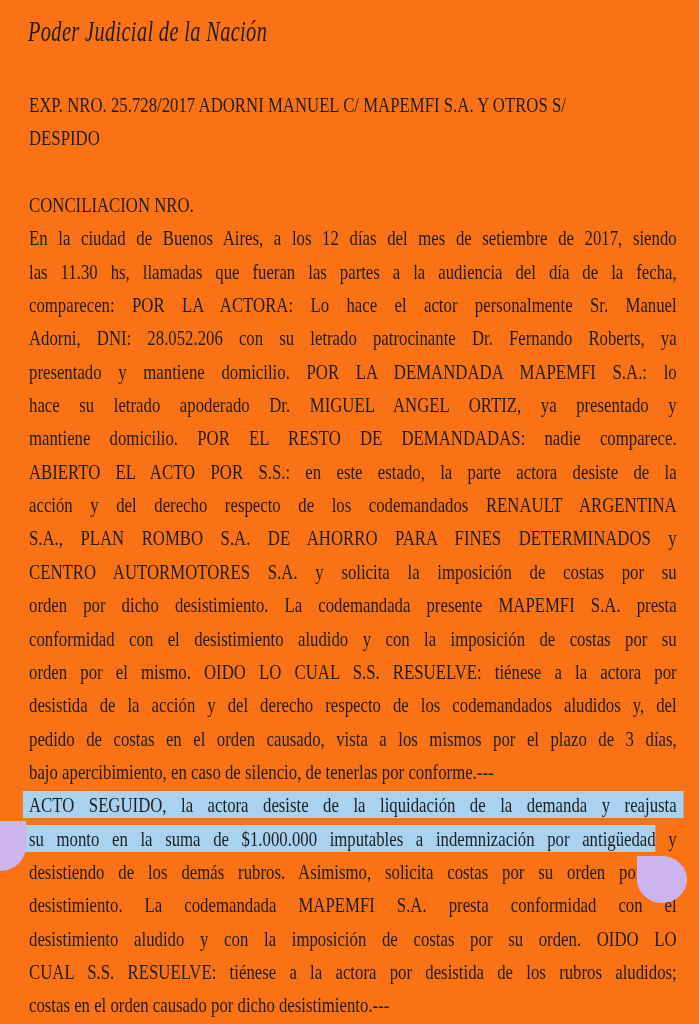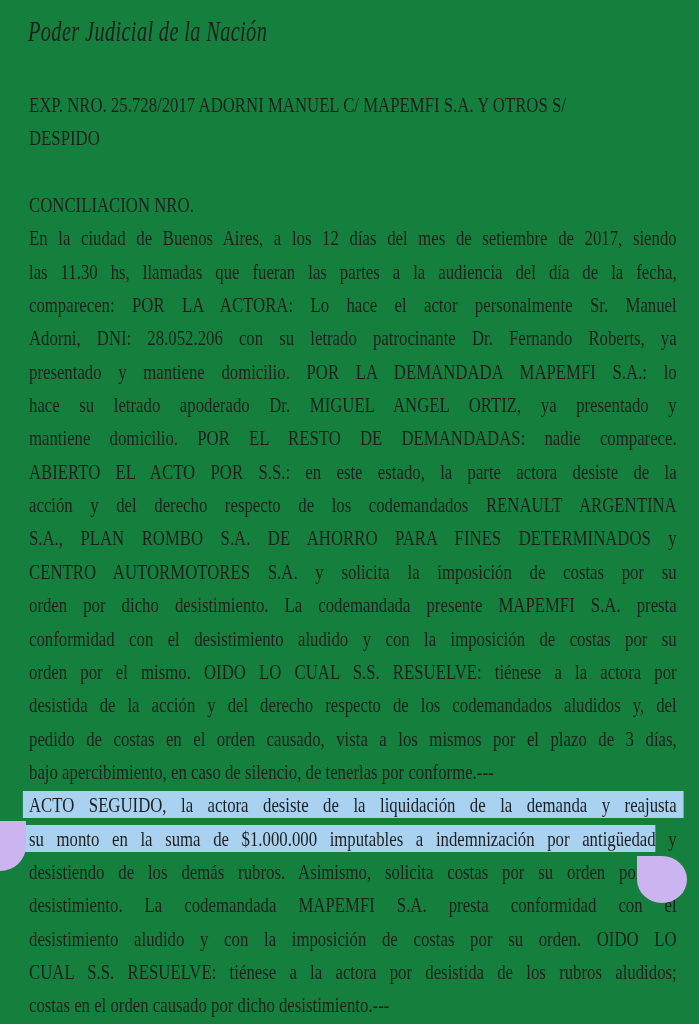--- a/index.html
+++ b/index.html
@@ -40,21 +40,21 @@
     border-radius:50% 0 50% 50%;
   }
   .handle-right {
     left:637px; top:856px; width:50px; height:47px;
     border-radius:0 50% 50% 50%;
   }
 </style>
 </head>
 <body>
 
-<div class="page" style="--hl: #a8d2f0; --handle: #ccb4f1; --ink: #1e1e1e; background: #15803d;">
+<div class="page" style="--hl: #a8d2f0; --handle: #ccb4f1; --ink: #1e1e1e; background: #f97316;">
   <div class="letterhead">Poder Judicial de la Nación</div>
 
   <div class="text-column">
       <div class="line"><span class="seg">EXP. NRO. 25.728/2017 ADORNI MANUEL C/ MAPEMFI S.A. Y OTROS S/</span></div>
       <div class="line"><span class="seg">DESPIDO</span></div>
       <div class="line blank"></div>
       <div class="line"><span class="seg">CONCILIACION NRO.</span></div>
       <div class="line just"><span class="seg">En la ciudad de Buenos Aires, a los 12 días del mes de setiembre de 2017, siendo</span></div>
       <div class="line just"><span class="seg">las 11.30 hs, llamadas que fueran las partes a la audiencia del día de la fecha,</span></div>
       <div class="line just"><span class="seg">comparecen: POR LA ACTORA: Lo hace el actor personalmente Sr. Manuel</span></div>

